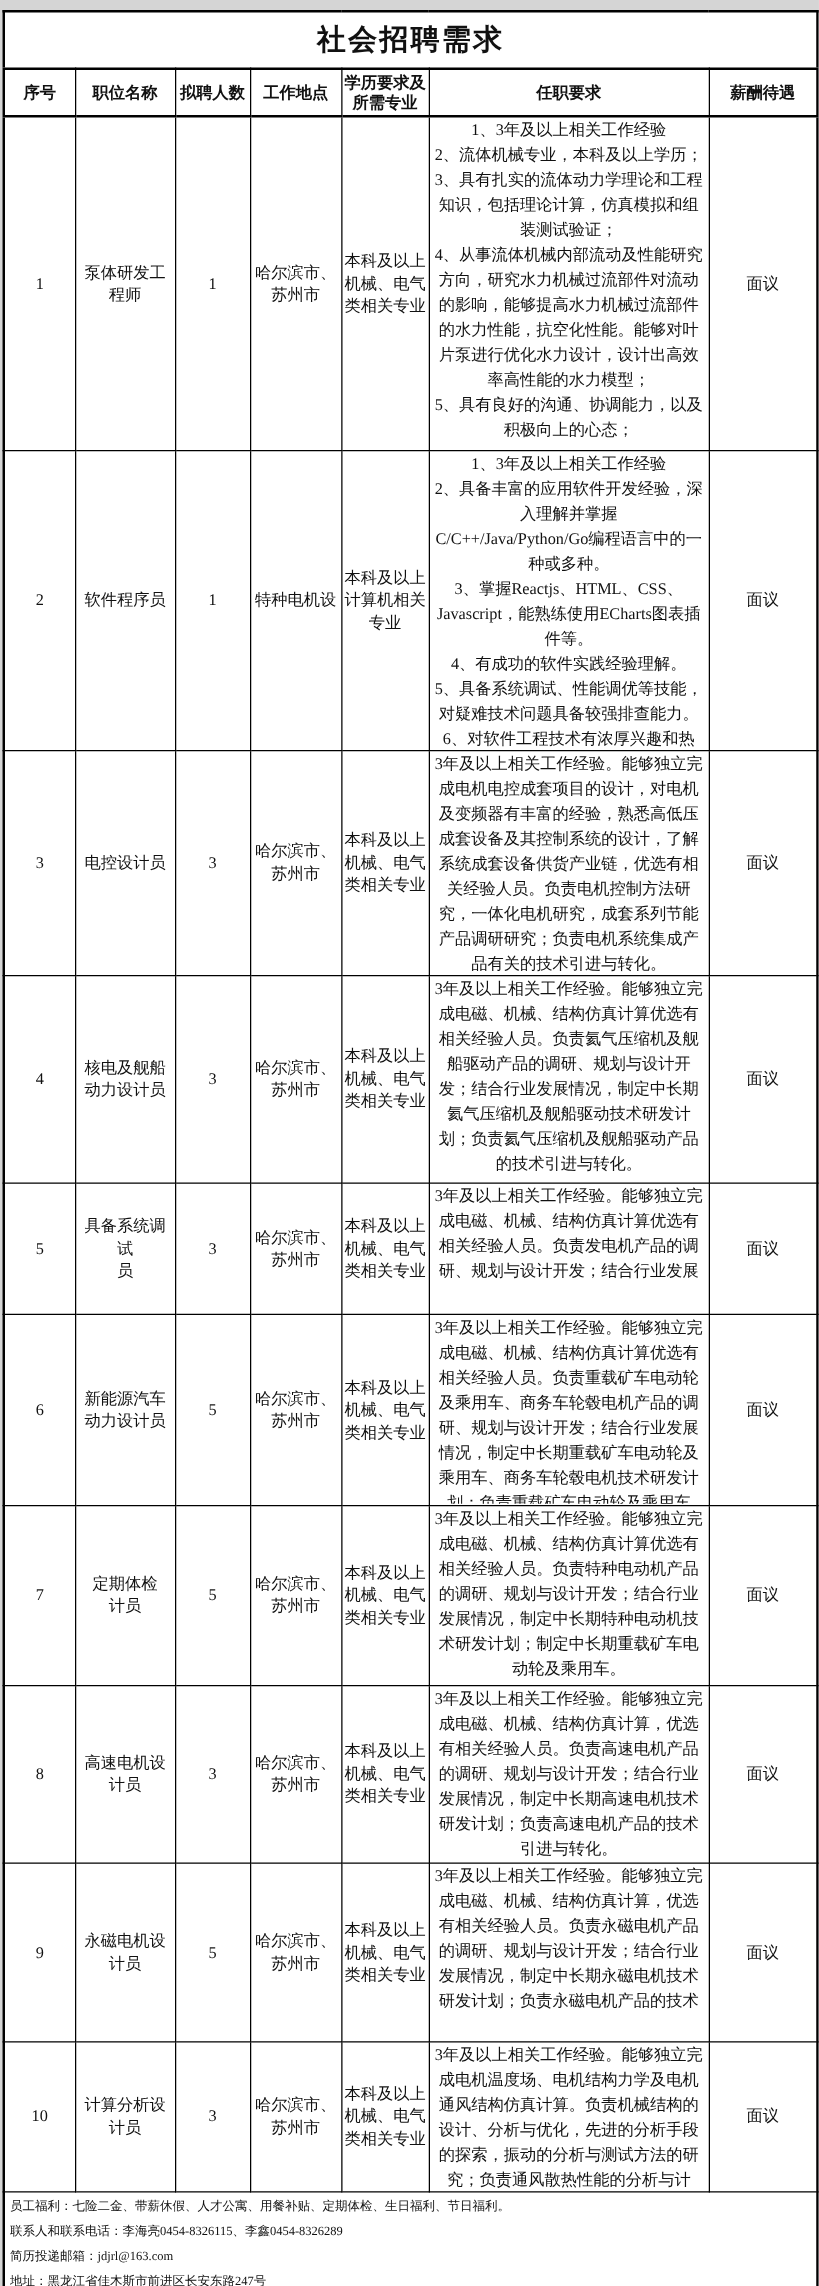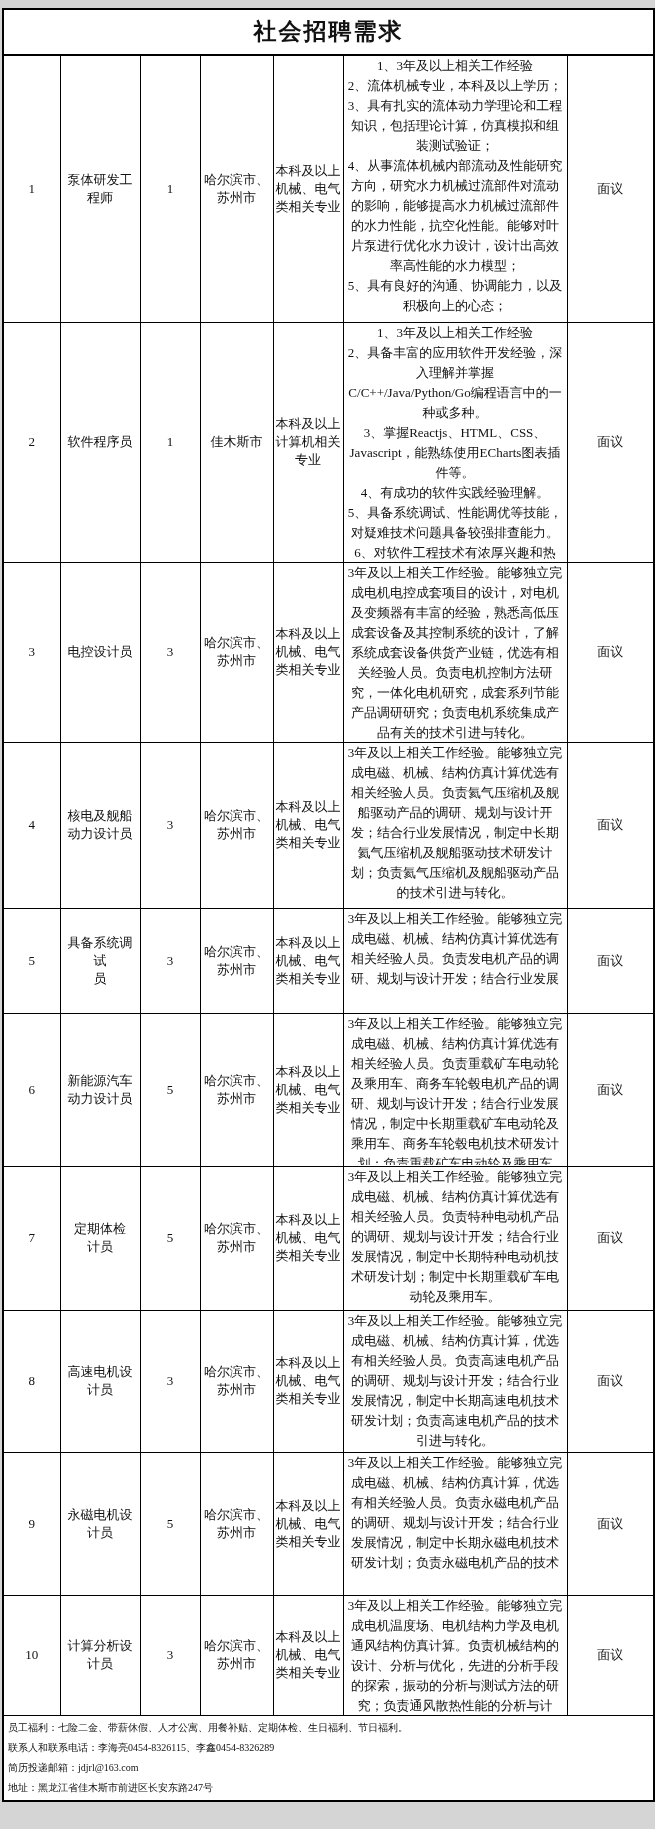--- a/index.html
+++ b/index.html
@@ -99,20 +99,30 @@
         <col class="c-sal">
     </colgroup>
 
     <tbody>
         <tr class="title-row">
       <td colspan="7">
         <span class="doc-title">社会招聘需求</span>
       </td>
     </tr>
 
+    <tr class="head-row">
+      <th class="pre">序号</th>
+      <th class="pre">职位名称</th>
+      <th class="pre">拟聘人数</th>
+      <th class="pre">工作地点</th>
+      <th class="pre">学历要求及
+所需专业</th>
+      <th class="pre">任职要求</th>
+      <th class="pre">薪酬待遇</th>
+    </tr>
 
     <tr class="r1">
       <td>1</td>
       <td class="pre">泵体研发工
 程师</td>
       <td>1</td>
       <td class="pre">哈尔滨市、
 苏州市</td>
       <td class="pre">本科及以上
 机械、电气
@@ -124,21 +134,21 @@
 4、从事流体机械内部流动及性能研究方向，研究水力机械过流部件对流动的影响，能够提高水力机械过流部件的水力性能，抗空化性能。能够对叶片泵进行优化水力设计，设计出高效率高性能的水力模型；
 5、具有良好的沟通、协调能力，以及积极向上的心态；</div>
           </td>
       <td>面议</td>
     </tr>
 
     <tr class="r2">
       <td>2</td>
       <td class="pre">软件程序员</td>
       <td>1</td>
-      <td class="pre">佳木斯市</td>
+      <td class="pre">特种电机设</td>
       <td class="pre">本科及以上
 计算机相关
 专业</td>
       <td class="req-cell">
             <div class="req">1、3年及以上相关工作经验
 2、具备丰富的应用软件开发经验，深入理解并掌握
 C/C++/Java/Python/Go编程语言中的一种或多种。
 3、掌握Reactjs、HTML、CSS、Javascript，能熟练使用ECharts图表插件等。
 4、有成功的软件实践经验理解。
 5、具备系统调试、性能调优等技能，对疑难技术问题具备较强排查能力。

